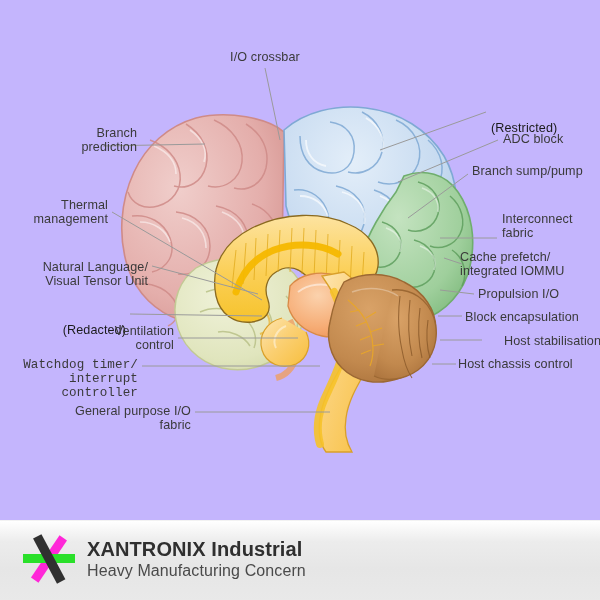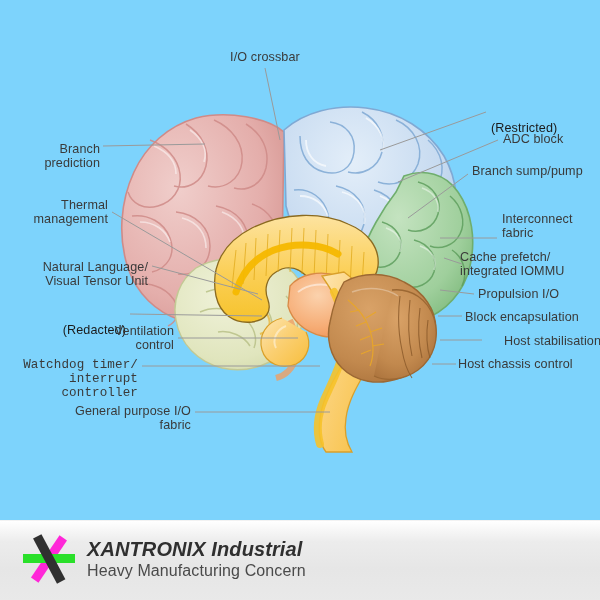--- a/index.html
+++ b/index.html
@@ -1,21 +1,21 @@
 <!DOCTYPE html>
 <html><head>
 <meta charset="utf-8">
 <style>
   html,body{margin:0;padding:0;}
   body{
     width:600px;height:600px;overflow:hidden;background:#ffffff;
     font-family:"Liberation Sans","DejaVu Sans",sans-serif;
     -webkit-font-smoothing:antialiased;
   }
-  #stage{position:relative;width:600px;height:600px;background:#7dd3fc;}
+  #stage{position:relative;width:600px;height:600px;background:#c4b5fd;}
 
   
   #diagram{position:absolute;left:0;top:0;width:600px;height:455px;}
   #brainSvg{position:absolute;left:0;top:0;width:600px;height:455px;}
   #leaderSvg{position:absolute;left:0;top:0;width:600px;height:455px;}
 
   
   .lbl{
     position:absolute;font-size:12.6px;line-height:14.2px;color:#3a3a3a;
     white-space:pre-line;letter-spacing:.1px;
@@ -32,21 +32,21 @@
 
   
   #footer{
     position:absolute;left:0;top:520px;width:600px;height:80px;
     background:linear-gradient(to bottom,#ffffff 0%,#ececec 26%,#e6e6e6 60%,#e9e9e9 100%);
     border-top:1px solid #f2f2f2;
   }
   #brand{position:absolute;left:22px;top:12px;display:flex;align-items:center;}
   #logoMark{width:54px;height:52px;flex:0 0 auto;}
   #brandText{margin-left:11px;}
-  #brandName{font-size:20px;font-weight:bold;color:#2f2f2f;line-height:23px;letter-spacing:.1px;font-style:italic;}
+  #brandName{font-size:20px;font-weight:bold;color:#2f2f2f;line-height:23px;letter-spacing:.1px;}
   #brandTag{font-size:16px;color:#4a4a4a;line-height:19px;letter-spacing:.1px;text-align:right;}
 </style>
 </head>
 <body>
 
 <div id="stage">
 
   <div id="diagram">
 
     <svg id="brainSvg" viewBox="0 0 600 455">
@@ -264,21 +264,21 @@
         <path d="M444 258 L462 264"></path>
         <path d="M440 290 L474 294"></path>
         <path d="M438 316 L462 316"></path>
         <path d="M440 340 L482 340"></path>
         <path d="M432 364 L456 364"></path>
       </g>
     </svg>
 
     <div class="lbl c" style="left:195px;top:50px;width:140px;">I/O crossbar</div>
 
-    <div class="lbl r" style="left:0px;top:142px;width:100px;">Branch
+    <div class="lbl r" style="left:0px;top:126px;width:100px;padding-left:37px;">Branch
 prediction</div>
 
     <div class="lbl r" style="left:0px;top:198px;width:108px;">Thermal
 management</div>
 
     <div class="lbl r" style="left:0px;top:260px;width:148px;">Natural Language/
 Visual Tensor Unit</div>
 
     <div class="lbl r bold" style="left:0px;top:306px;width:126px;">(Redacted)</div>
 

